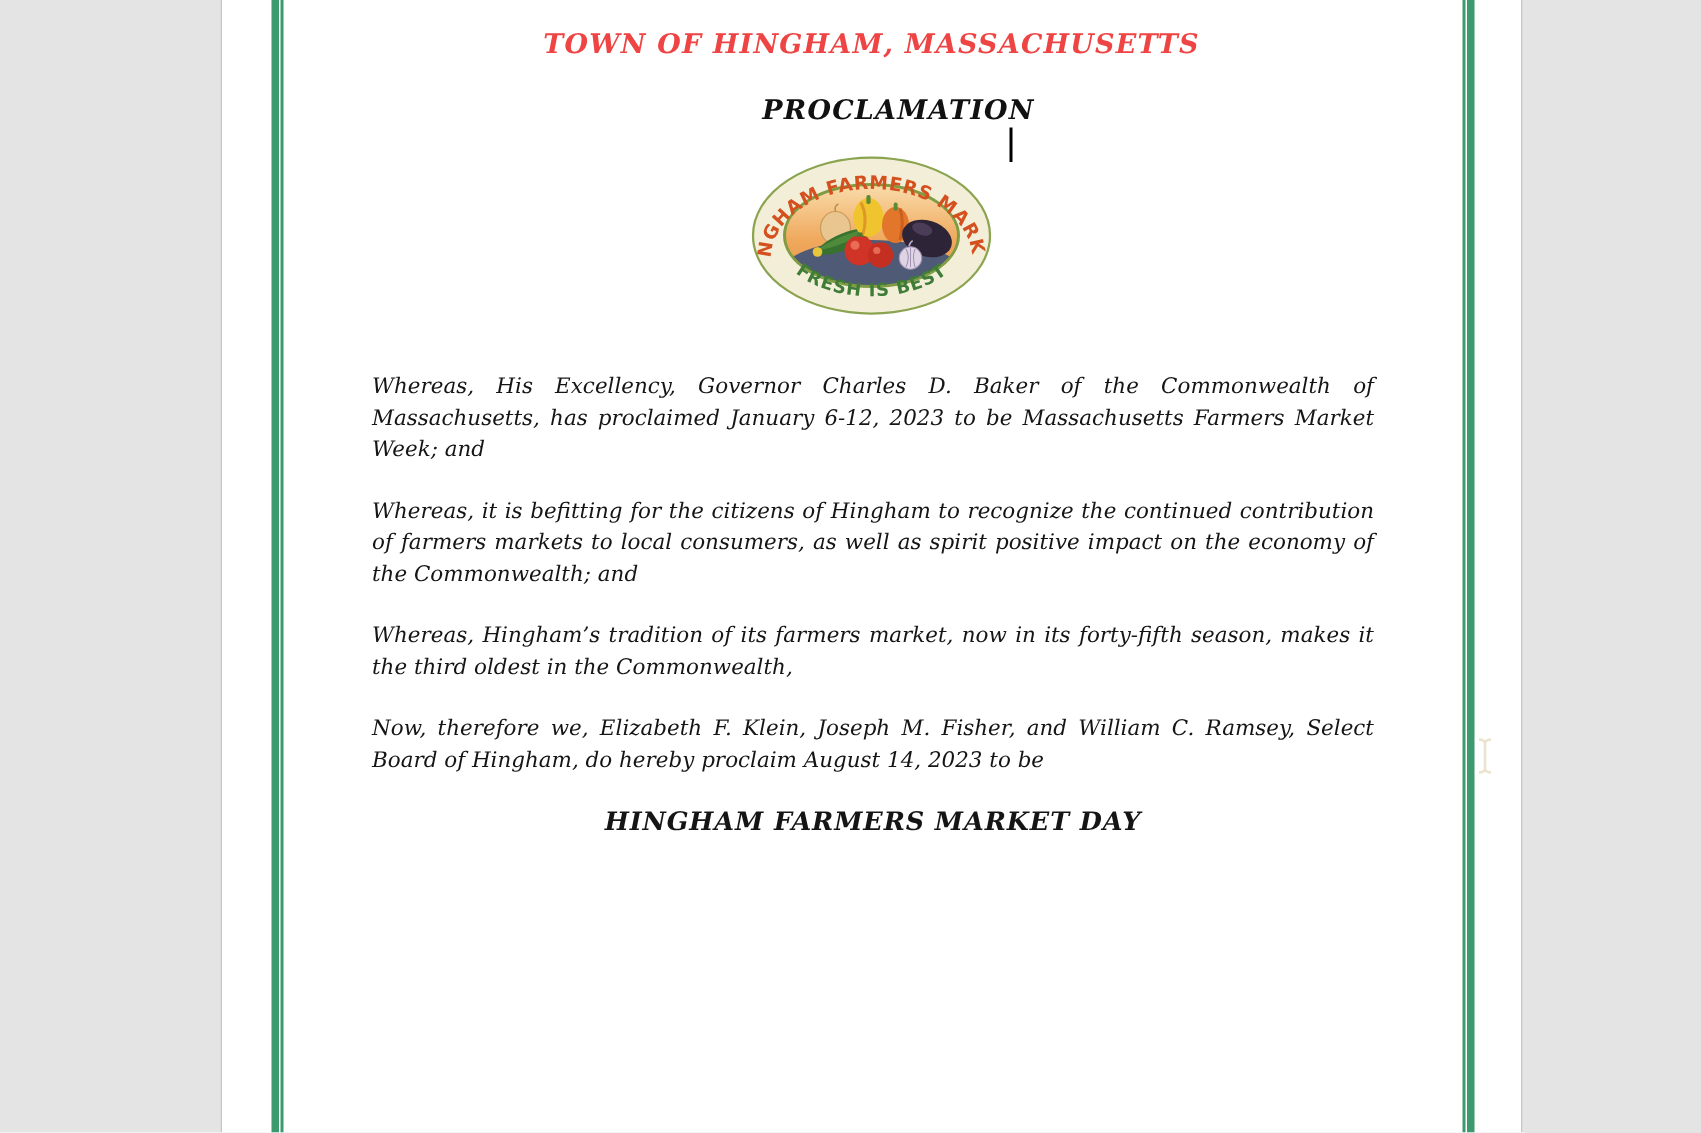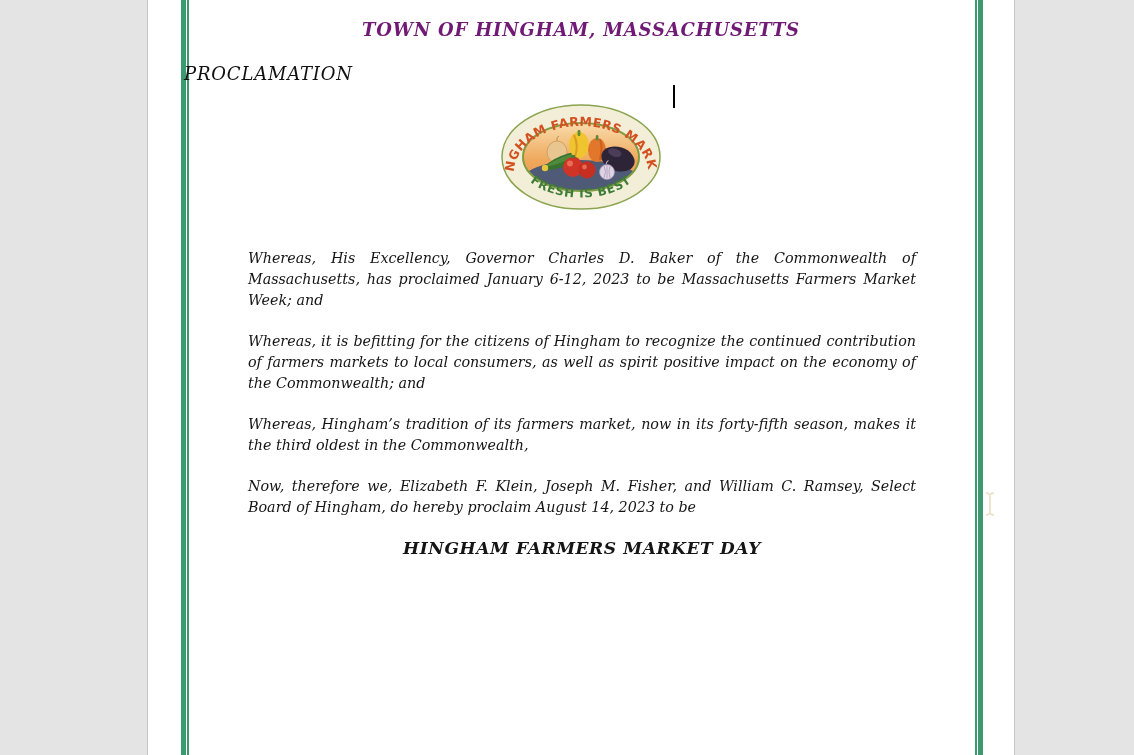--- a/index.html
+++ b/index.html
@@ -32,26 +32,27 @@
     top: 0; bottom: 0; left: 1px; right: 1px;
     border-left: 2px solid #3c9a6e;
     border-right: 2px solid #3c9a6e;
   }
   .doc-title {
     position: absolute;
     top: 19px; left: 0; width: 100%;
     text-align: center;
     font-style: italic; font-weight: bold;
     font-size: 18px; letter-spacing: 0.8px;
-    color: #701a75;
+    color: #ef4444;
   }
   .doc-subtitle {
     position: absolute;
     top: 63px; left: 0; width: 100%;
-    font-style: italic; font-weight: normal;
+    text-align: center;
+    font-style: italic; font-weight: bold;
     font-size: 18px; letter-spacing: 0.8px;
     color: #111;
     padding-left: 36px;
   }
   .text-caret {
     position: absolute;
     left: 525px; top: 85px;
     width: 2px; height: 23px;
     background: #000;
   }

